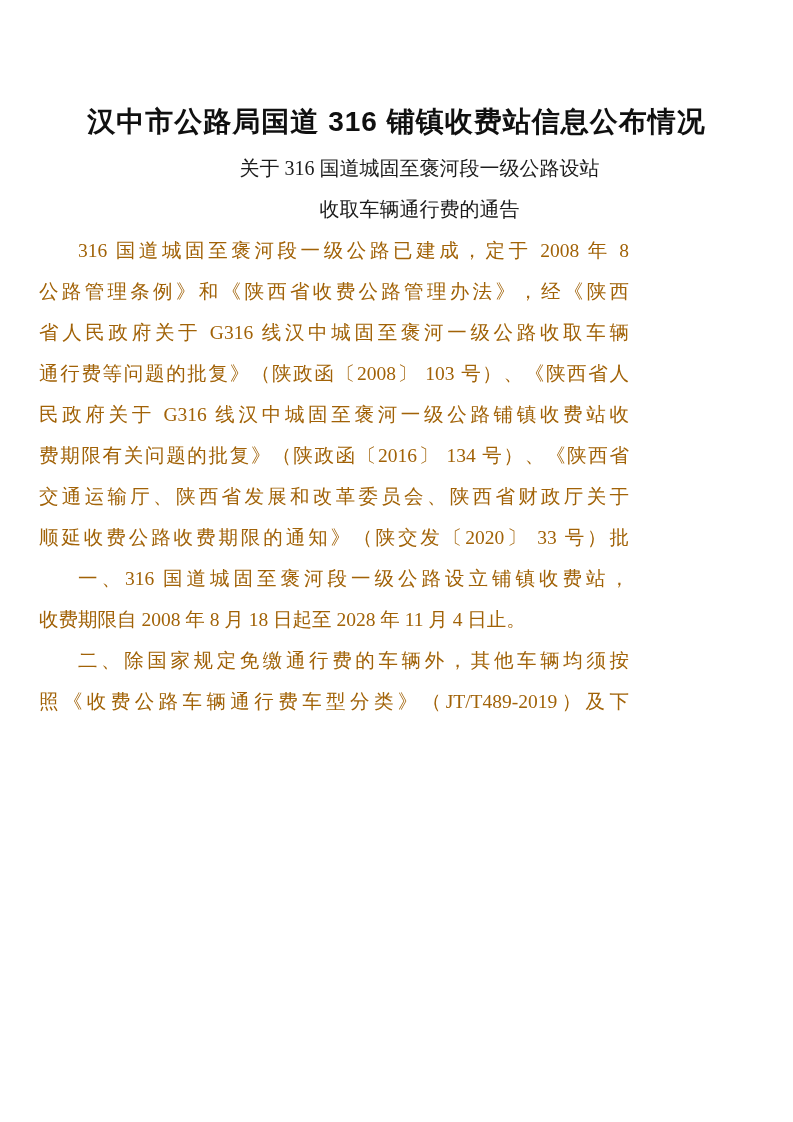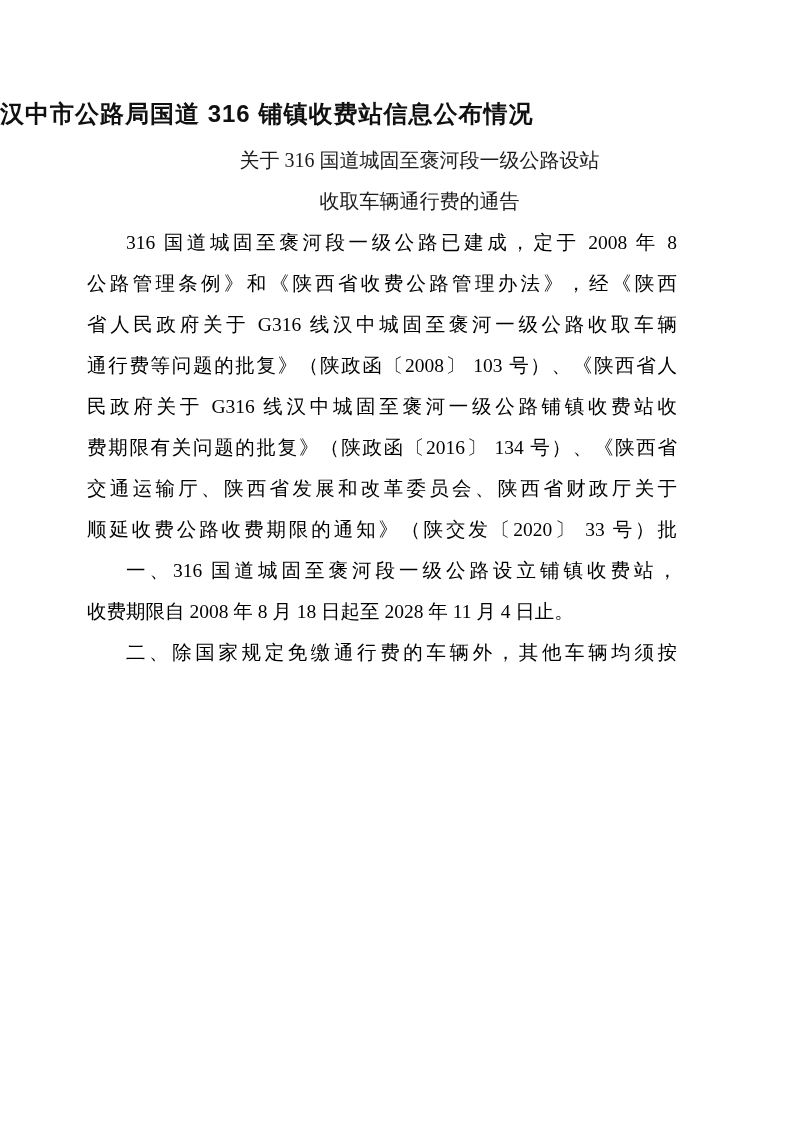--- a/index.html
+++ b/index.html
@@ -11,45 +11,45 @@
     position: relative;
     width: 793px;
     height: 1122px;
     margin: 0 auto;
     background: #ffffff;
     color: #1c1c1c;
     font-family: "Liberation Serif", "DejaVu Serif", serif;
     overflow: hidden;
   }
   .doc-title {
-    margin: 0;
+    margin: 8px;
     padding-top: 98px;
-    text-align: left;
+    text-align: center;
     font-family: "Liberation Sans", "DejaVu Sans", sans-serif;
     font-weight: 700;
-    font-size: 24px;
+    font-size: 28px;
     line-height: 32px;
     letter-spacing: 1px;
     color: #101010;
   }
   .doc-subtitles {
     position: relative;
     left: 23px;
     margin-top: 10px;
     text-align: center;
     font-size: 20px;
     line-height: 41px;
     color: #1c1c1c;
   }
   .doc-body {
-    margin-left: 87px;
+    margin-left: 39px;
     width: 590px;
     font-size: 19.5px;
     line-height: 41px;
-    color: #000000;
+    color: #a16207;
   }
   .bline {
     text-align: justify;
     text-align-last: justify;
   }
   .bline.last {
     text-align-last: left;
   }
   .bline.indent {
     text-indent: 39px;
@@ -71,14 +71,15 @@
       <div class="bline">公路管理条例》和《陕西省收费公路管理办法》，经《陕西</div>
       <div class="bline">省人民政府关于 G316 线汉中城固至褒河一级公路收取车辆</div>
       <div class="bline">通行费等问题的批复》（陕政函〔2008〕 103 号）、《陕西省人</div>
       <div class="bline">民政府关于 G316 线汉中城固至褒河一级公路铺镇收费站收</div>
       <div class="bline">费期限有关问题的批复》（陕政函〔2016〕 134 号）、《陕西省</div>
       <div class="bline">交通运输厅、陕西省发展和改革委员会、陕西省财政厅关于</div>
       <div class="bline">顺延收费公路收费期限的通知》（陕交发〔2020〕 33 号）批</div>
       <div class="bline indent">一、316 国道城固至褒河段一级公路设立铺镇收费站，</div>
       <div class="bline last">收费期限自 2008 年 8 月 18 日起至 2028 年 11 月 4 日止。</div>
       <div class="bline indent">二、除国家规定免缴通行费的车辆外，其他车辆均须按</div>
+      <div class="bline">照《收费公路车辆通行费车型分类》（JT/T489-2019）及下</div>
     </div>
 </div>
 
 </body></html>

